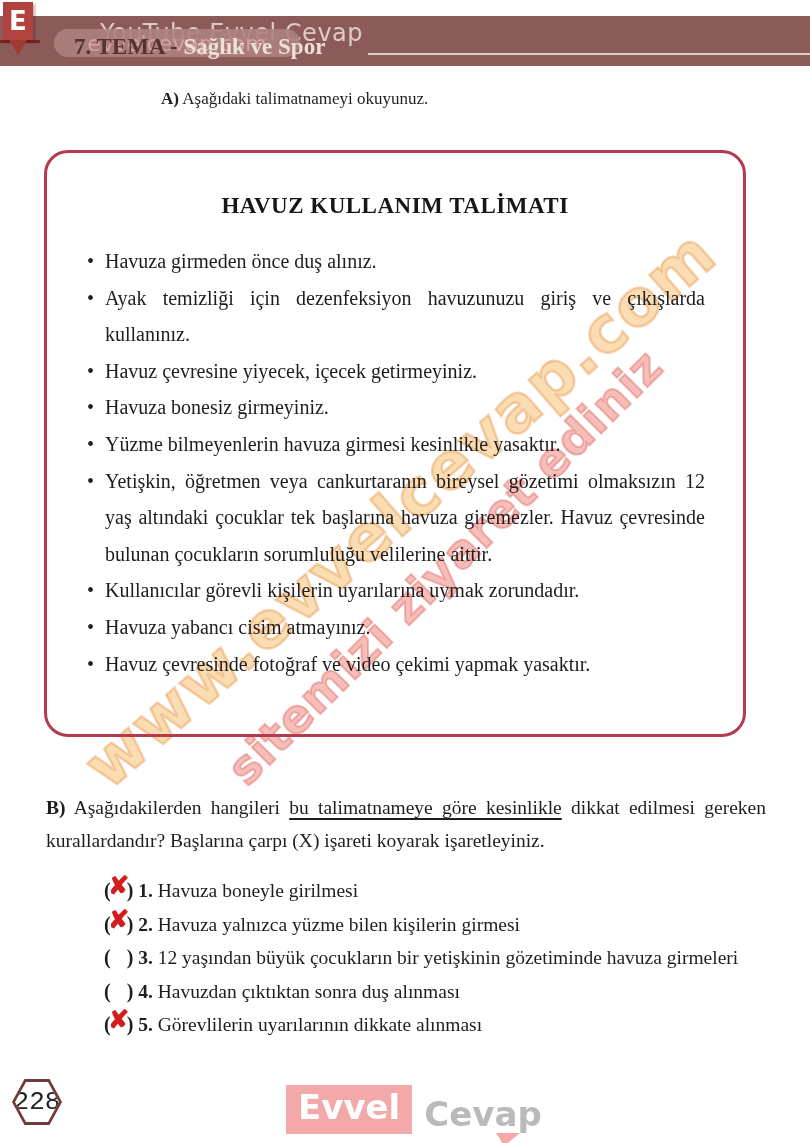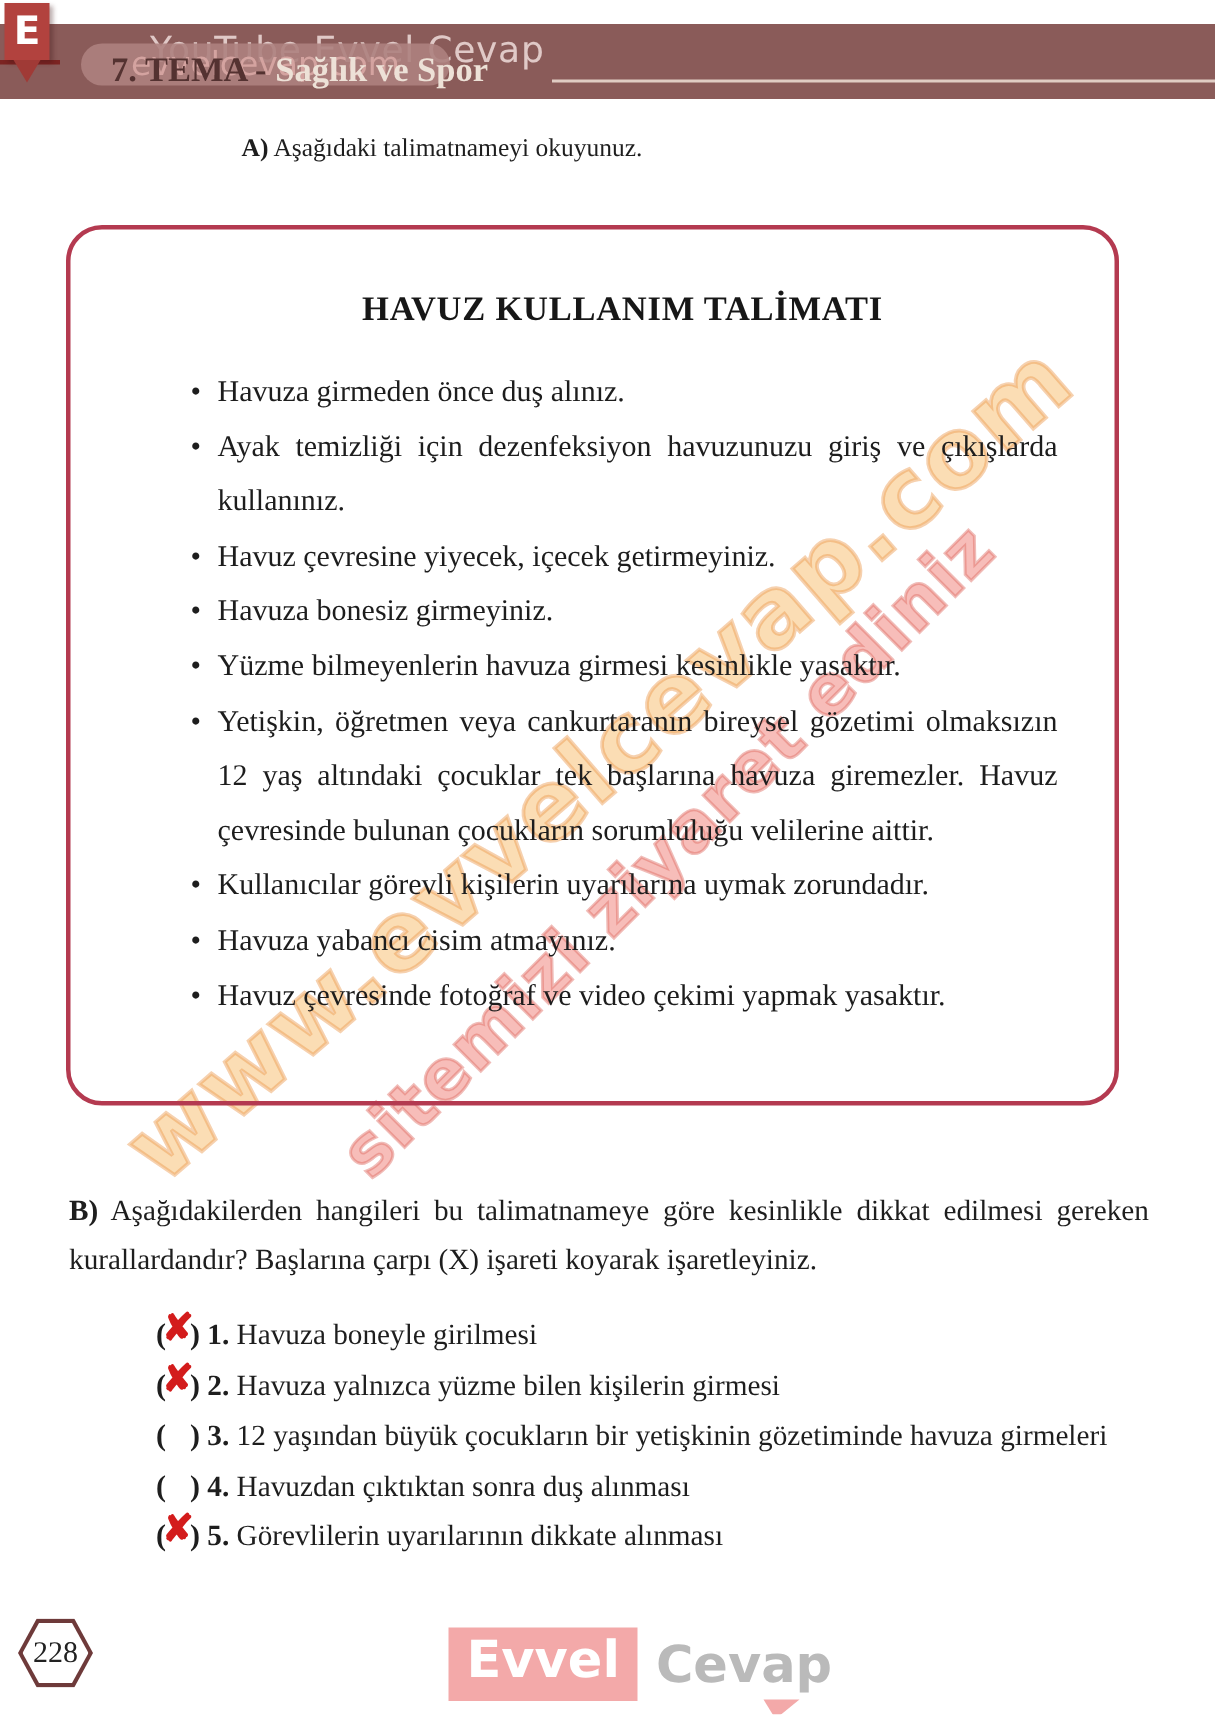--- a/index.html
+++ b/index.html
@@ -55,60 +55,60 @@
   }
   .wm-sub{
     left:115px;top:540px;width:660px;font-size:46px;letter-spacing:1px;
     transform:rotate(-45deg);color:rgba(245,173,167,0.8);
     -webkit-text-stroke:2px rgba(221,106,98,0.45);
     text-shadow:0 0 5px rgba(255,255,255,0.9),2px 2px 0 rgba(255,255,255,0.55),-2px -2px 0 rgba(255,255,255,0.55);
   }
   
   .rule-box{
     position:absolute;left:44px;top:150px;width:702px;height:587px;box-sizing:border-box;
-    border:3px solid #b43a50;border-radius:24px;z-index:2;background:transparent;padding-left:40px;
+    border:3px solid #b43a50;border-radius:24px;z-index:2;background:transparent;
   }
   .box-title{
     margin:40px 0 0 0;text-align:center;font-size:23px;font-weight:bold;color:#171717;letter-spacing:0.5px;
   }
   .rule-list{margin:24px 38px 0 58px;padding:0;list-style:none;}
   .rule-list li{
     position:relative;font-size:20px;line-height:36.6px;color:#1d1d1d;text-align:justify;
   }
   .rule-list li::before{content:"•";position:absolute;left:-18px;color:#1d1d1d;}
   
   .part-b{
     position:absolute;left:46px;top:791px;width:720px;font-size:19.5px;line-height:33px;
     color:#1e1e1e;text-align:justify;z-index:2;
   }
   .part-b .b-label{font-weight:bold;}
-  .part-b .b-underline{text-underline-offset:4px;text-decoration-thickness:1.5px;}
+  .part-b .b-underline{text-decoration:underline;text-underline-offset:4px;text-decoration-thickness:1.5px;}
   .check-list{position:absolute;left:104px;top:874px;width:680px;z-index:2;}
   .check-row{font-size:19.5px;line-height:33.5px;height:33.5px;color:#1e1e1e;white-space:nowrap;}
   .paren{font-weight:bold;font-size:20px;}
   .mark-slot{display:inline-block;width:16px;position:relative;vertical-align:baseline;}
   .mark{
     position:absolute;left:50%;top:-24px;transform:translateX(-50%);
     color:#d31c1c;-webkit-text-stroke:1px #d31c1c;
     font-family:"DejaVu Sans",sans-serif;font-size:25px;font-weight:bold;line-height:1;
   }
   .check-num{font-weight:bold;}
   
   .page-num-hex{position:absolute;left:12px;top:1079px;width:50px;height:46px;z-index:2;}
   .hex-outer{
     width:100%;height:100%;background:#6e3a3a;
     clip-path:polygon(25% 0,75% 0,100% 50%,75% 100%,25% 100%,0 50%);position:relative;
   }
   .hex-inner{
     position:absolute;left:3px;top:3px;right:3px;bottom:3px;background:#ffffff;
     clip-path:polygon(25% 0,75% 0,100% 50%,75% 100%,25% 100%,0 50%);
     display:flex;align-items:center;justify-content:center;
-    font-size:20px;color:#222222;font-family:Liberation Serif, serif;
+    font-size:26px;color:#222222;font-family:Liberation Mono, monospace;
   }
-  .footer-logo{position:absolute;left:299px;top:1085px;display:flex;align-items:center;z-index:2;}
+  .footer-logo{position:absolute;left:286px;top:1085px;display:flex;align-items:flex-end;z-index:2;}
   .evvel-box{
     position:relative;background:#f3a9a9;color:#ffffff;font-family:"DejaVu Sans",sans-serif;
     font-weight:bold;font-size:34px;padding:2px 12px 7px 12px;line-height:40px;
   }
   .evvel-tail{
     position:absolute;right:22px;bottom:-12px;width:0;height:0;
     border-left:8px solid transparent;border-right:16px solid transparent;
     border-top:13px solid #f3a9a9;
   }
   .cevap-text{

